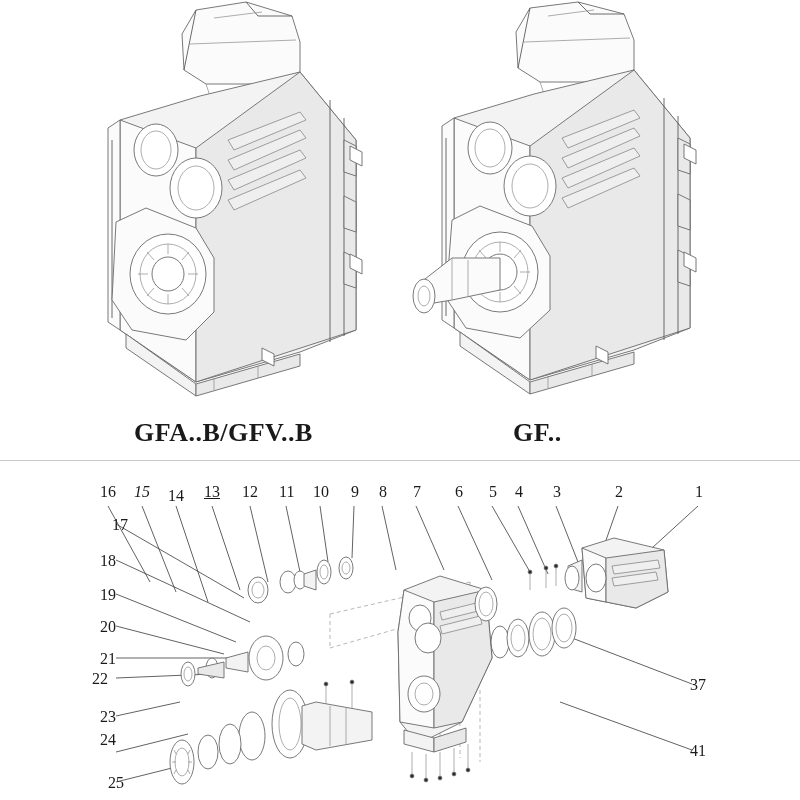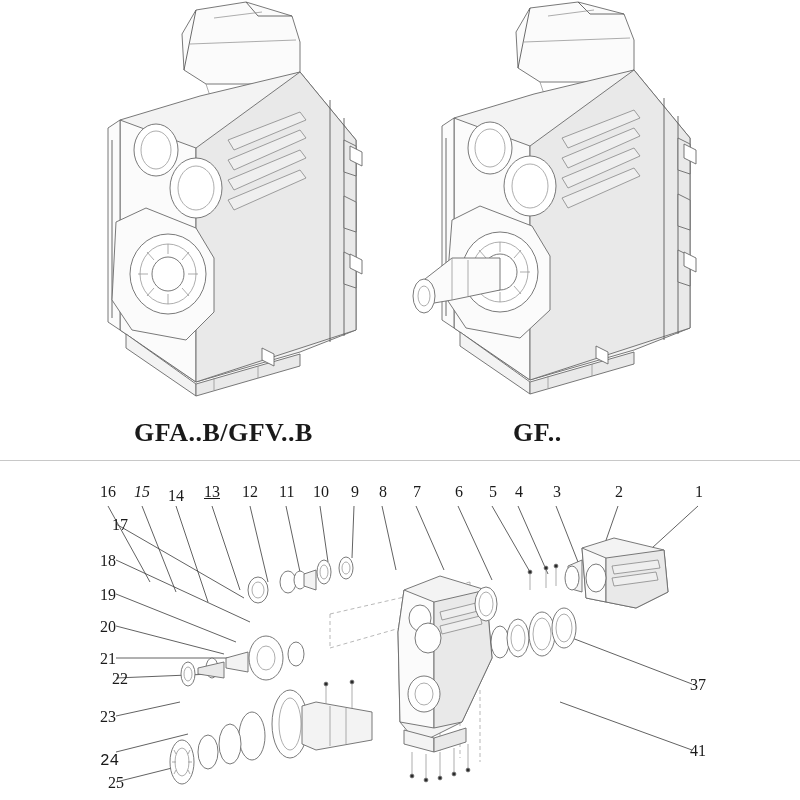--- a/index.html
+++ b/index.html
@@ -393,22 +393,22 @@
     <div class="callout" style="left:515px; top:22px;">4</div>
     <div class="callout" style="left:553px; top:22px;">3</div>
     <div class="callout" style="left:615px; top:22px;">2</div>
     <div class="callout" style="left:695px; top:22px;">1</div>
 
     <div class="callout" style="left:112px; top:55px;">17</div>
     <div class="callout" style="left:100px; top:91px;">18</div>
     <div class="callout" style="left:100px; top:125px;">19</div>
     <div class="callout" style="left:100px; top:157px;">20</div>
     <div class="callout" style="left:100px; top:189px;">21</div>
-    <div class="callout" style="left:112px; top:209px;text-align:right;">22</div>
+    <div class="callout" style="left:92px; top:209px;text-align:right;">22</div>
     <div class="callout" style="left:100px; top:247px;">23</div>
-    <div class="callout" style="left:100px; top:291px;font-family:Liberation Mono, monospace;">24</div>
+    <div class="callout" style="left:100px; top:270px;">24</div>
     <div class="callout" style="left:108px; top:313px;">25</div>
 
     <div class="callout" style="left:690px; top:215px;">37</div>
     <div class="callout" style="left:690px; top:281px;">41</div>
   </div>
 
 </div>
 
 </body></html>

